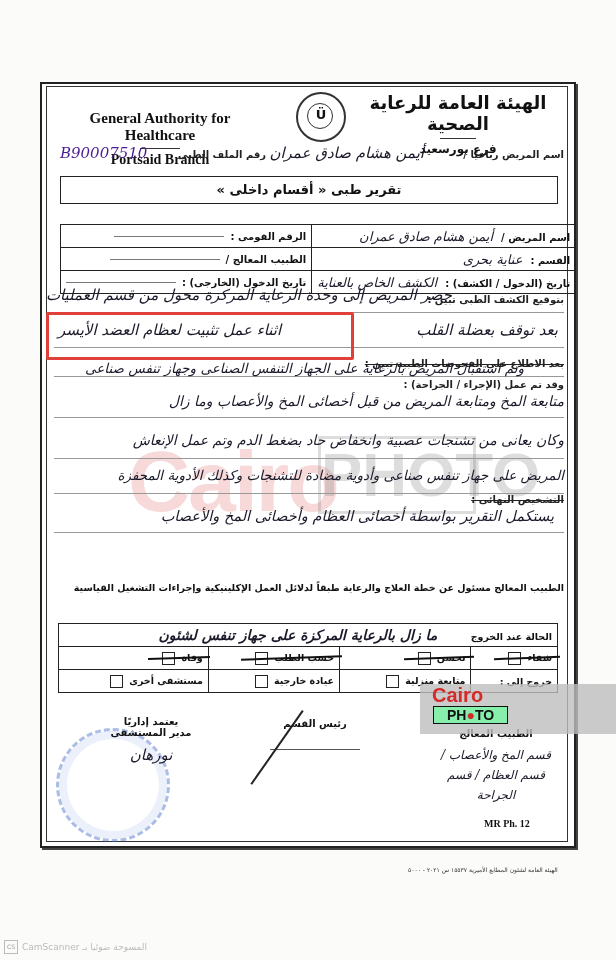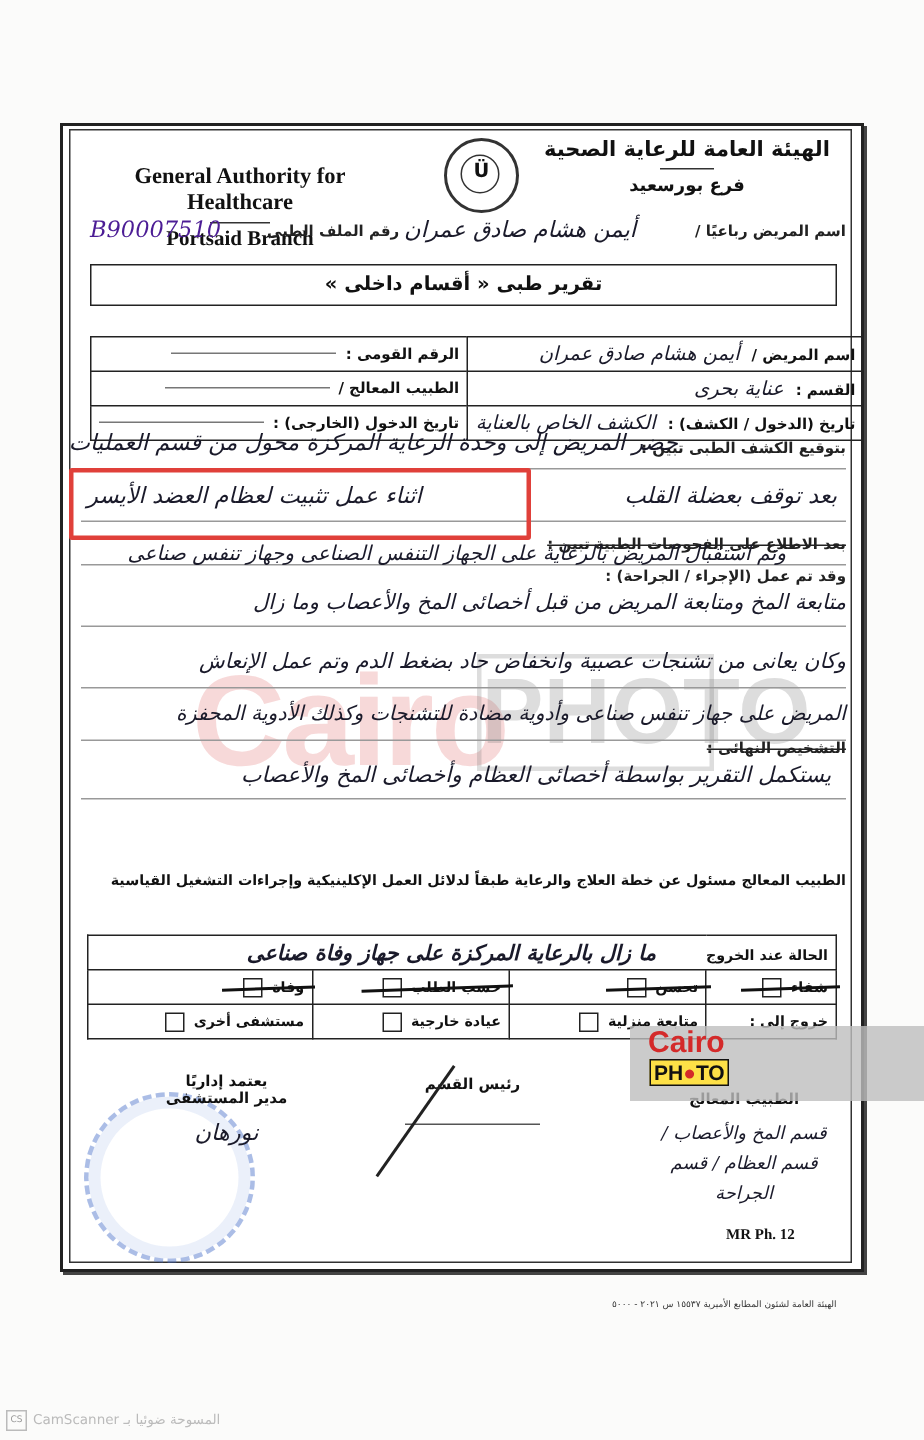--- a/index.html
+++ b/index.html
@@ -7,21 +7,21 @@
     width:616px; height:960px; background:#fbfbfa; position:relative; overflow:hidden;
     font-family:"DejaVu Sans", sans-serif; color:#111;
   }
   .page-shadow { position:absolute; left:40px; top:82px; width:532px; height:762px; border:2px solid #222; box-shadow:2px 2px 0 #444; background:#fff; }
   .frame { position:absolute; left:46px; top:86px; width:520px; height:754px; border:1px solid #333; }
   .hdr-en { position:absolute; left:60px; top:86px; width:200px; text-align:center; font-family:"Liberation Serif", serif; font-weight:bold;margin-top:24px; }
   .hdr-en .l1 { font-size:15px; }
   .hdr-en .rule { width:40px; height:1px; background:#333; margin:4px auto 3px; }
   .hdr-en .l2 { font-size:14px; }
   .hdr-ar { position:absolute; right:58px; top:92px; width:200px; text-align:center; direction:rtl; font-family:"DejaVu Sans", sans-serif; font-weight:bold; }
-  .hdr-ar .l1 { font-size:14px; }
+  .hdr-ar .l1 { font-size:18px; }
   .hdr-ar .rule { width:36px; height:1px; background:#333; margin:4px auto 3px; }
   .hdr-ar .l2 { font-size:12px; }
   .logo { position:absolute; left:296px; top:92px; width:46px; height:46px; border:2px solid #333; border-radius:50%; }
   .logo .inner { position:absolute; left:9px; top:9px; width:24px; height:24px; border:1.5px solid #333; border-radius:50%; }
   .logo .glyph { position:absolute; left:0; right:0; top:13px; text-align:center; font-size:13px; font-weight:bold; }
   .hand { font-family:"DejaVu Serif", serif; font-style:italic; color:#1a1a2a; direction:rtl; }
   .lbl { font-size:10px; font-weight:bold; direction:rtl; color:#222; }
   .row-patient { position:absolute; left:60px; right:52px; top:144px; height:22px; }
   .file-num { position:absolute; left:0; top:0; font-family:"DejaVu Serif", serif; font-style:italic; font-size:15px; color:#4c1d95; }
   .file-lbl { position:absolute; left:118px; top:5px; }
@@ -49,21 +49,21 @@
   .stamp { position:absolute; left:56px; top:728px; width:108px; height:108px; border-radius:50%; border:3px dashed rgba(70,110,200,0.45); box-shadow:inset 0 0 0 8px rgba(90,130,210,0.12); }
   .slash { position:absolute; left:302px; top:710px; width:2px; height:90px; background:#222; transform:rotate(35deg); transform-origin:top left; }
   .mr { position:absolute; left:484px; top:818px; font-family:"Liberation Serif", serif; font-weight:bold; font-size:10px; }
   .footer-note { position:absolute; left:408px; top:866px; font-size:6px; color:#333; direction:rtl; }
   .cs { position:absolute; left:4px; top:940px; font-size:9px; color:#bbb; display:flex; align-items:center; gap:4px; }
   .cs-box { width:12px; height:12px; border:1px solid #bbb; font-size:6px; line-height:12px; text-align:center; color:#999; }
   .wm-cairo { position:absolute; left:128px; top:432px; font-family:"Liberation Sans", sans-serif; font-weight:bold; font-size:86px; color:rgba(220,80,80,0.22); letter-spacing:-2px; }
   .wm-photo { position:absolute; left:318px; top:436px; width:152px; height:72px; border:3px solid rgba(120,120,120,0.25); font-family:"Liberation Sans", sans-serif; font-weight:bold; font-size:62px; color:rgba(120,120,120,0.25); line-height:72px; text-align:center; }
   .cp-badge { position:absolute; left:420px; top:684px; width:196px; height:50px; background:rgba(190,190,190,0.8); }
   .cp-cairo { position:absolute; left:432px; top:684px; font-family:"Liberation Sans", sans-serif; font-weight:bold; font-size:20px; color:#d42a2a; line-height:22px; }
-  .cp-photo { position:absolute; left:433px; top:706px; border:1.5px solid #111; font-family:"Liberation Sans", sans-serif; font-weight:bold; font-size:14px; padding:0 2px; line-height:16px; color:#111; background:#fde047; }
+  .cp-photo { position:absolute; left:433px; top:706px; border:1.5px solid #111; font-family:"Liberation Sans", sans-serif; font-weight:bold; font-size:14px; padding:0 13px; line-height:16px; color:#111; background:#86efac; }
   .cp-dot { color:#d42a2a; }
 </style>
 </head>
 <body>
 
 <div class="page-shadow"></div>
 <div class="frame"></div>
 
 <div class="wm-cairo">Cairo</div>
 <div class="wm-photo">PHOTO</div>
@@ -140,21 +140,21 @@
 
 <div class="highlight"></div>
 
 <div class="disclaim">الطبيب المعالج مسئول عن خطة العلاج والرعاية طبقاً لدلائل العمل الإكلينيكية وإجراءات التشغيل القياسية</div>
 
 <table class="exit">
   <tbody>
       <tr>
     <td colspan="4">
       <span>الحالة عند الخروج</span>
-      <span class="hand" style="font-size:14px; margin-right:30px;">ما زال بالرعاية المركزة على جهاز وفاة صناعى</span>
+      <span class="hand" style="font-size:14px; margin-right:30px;">ما زال بالرعاية المركزة على جهاز تنفس لشئون</span>
     </td>
   </tr>
   <tr>
     <td><span class="struck"><span>شفاء</span><span class="cb"></span></span></td>
     <td><span class="struck"><span>تحسن</span><span class="cb"></span></span></td>
     <td><span class="struck"><span>حسب الطلب</span><span class="cb"></span></span></td>
     <td><span class="struck"><span>وفاة</span><span class="cb"></span></span></td>
   </tr>
   <tr>
     <td><span>خروج إلى :</span></td>

